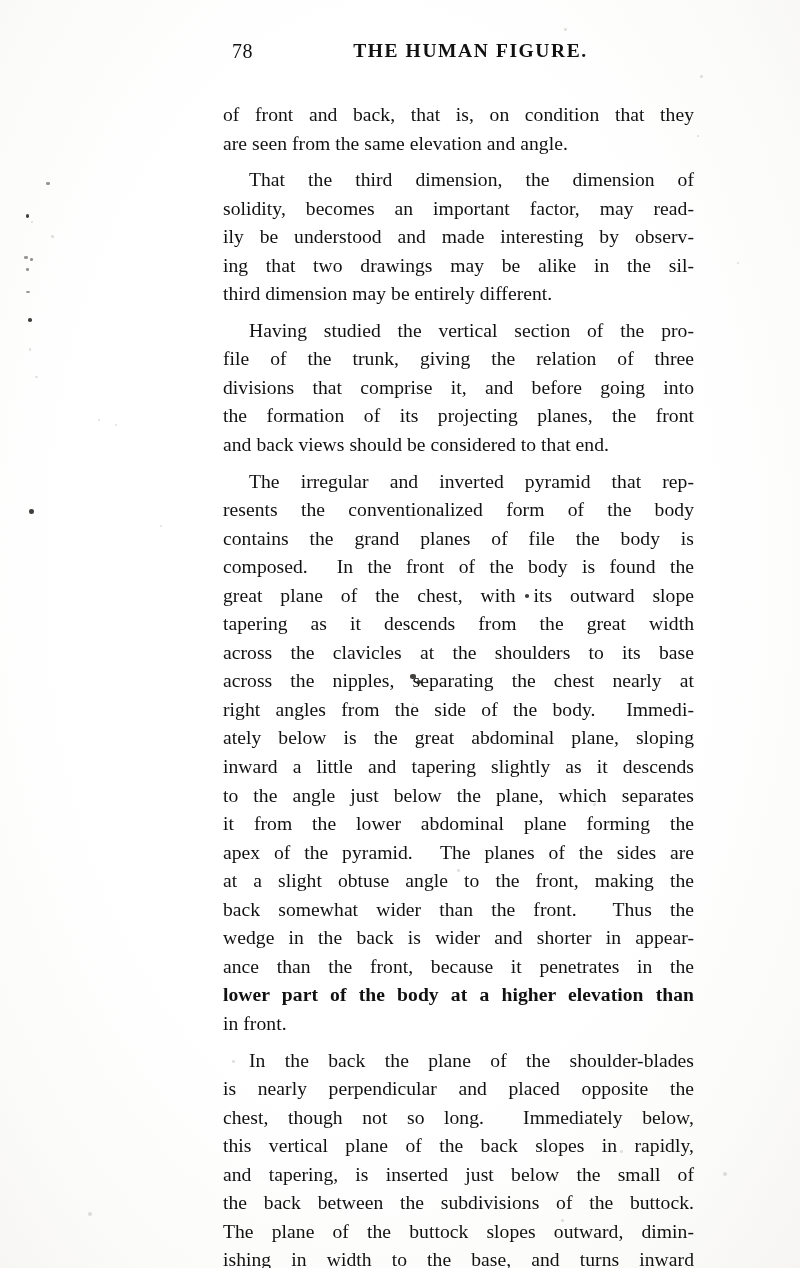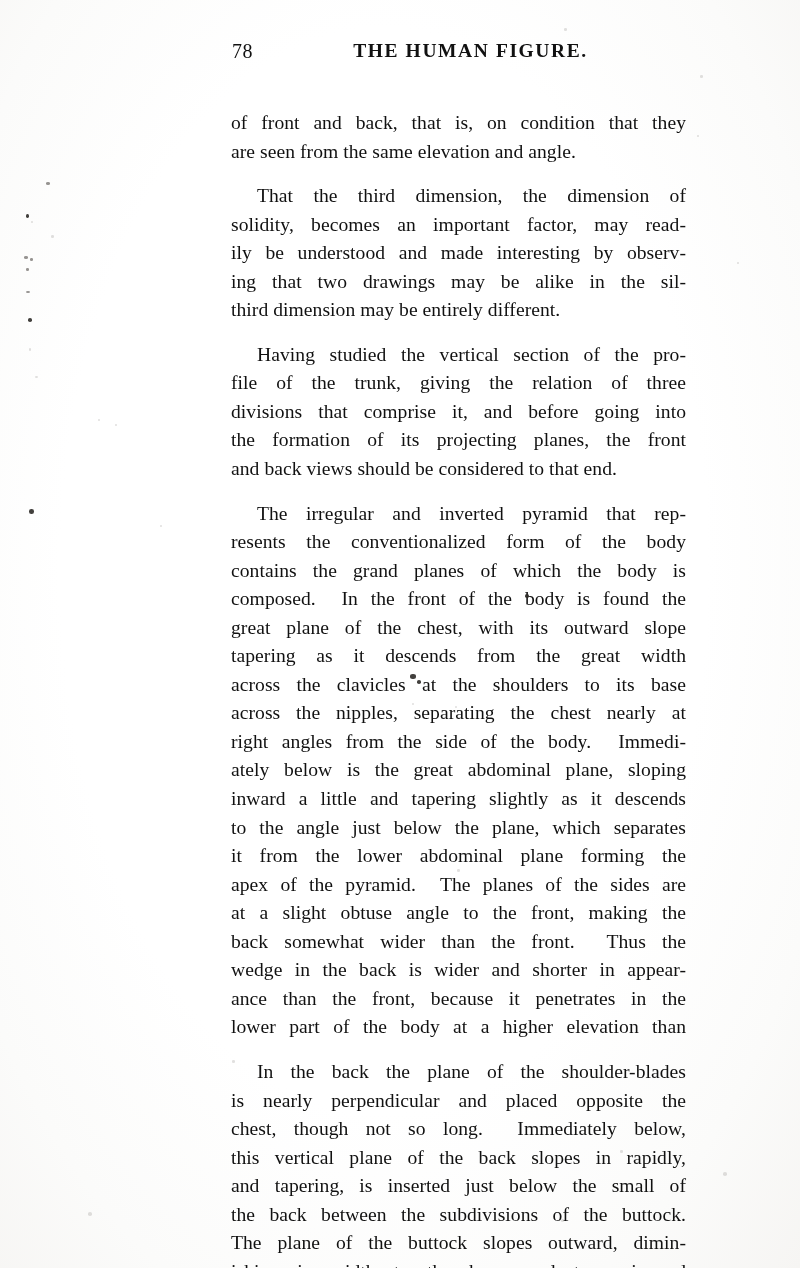--- a/index.html
+++ b/index.html
@@ -60,21 +60,21 @@
   }
 
   .textblock {
     position: absolute;
     left: 215px;
     top: 93px;
     width: 487px;
   }
 
   .para {
-    margin: 16px;
+    margin: 8px;
     font-size: 19.6px;
     line-height: 28.55px;
     text-align: justify;
     text-indent: 0;
     letter-spacing: 0.05px;
     word-spacing: 0.2px;
   }
 
   
   .line {
@@ -130,37 +130,38 @@
       <p class="para">
         <span class="line" style="white-space: pre; word-spacing: 7px; display: block; margin-left: 26px;">Having studied the vertical section of the pro-</span>
         <span class="line" style="white-space: pre; word-spacing: 7px; display: block; margin-left: 0px;">file of the trunk, giving the relation of three</span>
         <span class="line" style="white-space: pre; word-spacing: 7px; display: block; margin-left: 0px;">divisions that comprise it, and before going into</span>
         <span class="line" style="white-space: pre; word-spacing: 7px; display: block; margin-left: 0px;">the formation of its projecting planes, the front</span>
         <span class="line last" style="white-space: pre; word-spacing: 0px; display: block; margin-left: 0px;">and back views should be considered to that end.</span>
       </p>
       <p class="para">
         <span class="line" style="white-space: pre; word-spacing: 7px; display: block; margin-left: 26px;">The irregular and inverted pyramid that rep-</span>
         <span class="line" style="white-space: pre; word-spacing: 7px; display: block; margin-left: 0px;">resents the conventionalized form of the body</span>
-        <span class="line" style="white-space: pre; word-spacing: 7px; display: block; margin-left: 0px;">contains the grand planes of which the body is</span>
+        <span class="line" style="white-space: pre; word-spacing: 7px; display: block; margin-left: 0px;">contains the grand planes of file the body is</span>
         <span class="line" style="white-space: pre; word-spacing: 7px; display: block; margin-left: 0px;">composed.  In the front of the body is found the</span>
         <span class="line" style="white-space: pre; word-spacing: 7px; display: block; margin-left: 0px;">great plane of the chest, with its outward slope</span>
         <span class="line" style="white-space: pre; word-spacing: 7px; display: block; margin-left: 0px;">tapering as it descends from the great width</span>
         <span class="line" style="white-space: pre; word-spacing: 7px; display: block; margin-left: 0px;">across the clavicles at the shoulders to its base</span>
         <span class="line" style="white-space: pre; word-spacing: 7px; display: block; margin-left: 0px;">across the nipples, separating the chest nearly at</span>
         <span class="line" style="white-space: pre; word-spacing: 7px; display: block; margin-left: 0px;">right angles from the side of the body.  Immedi-</span>
         <span class="line" style="white-space: pre; word-spacing: 7px; display: block; margin-left: 0px;">ately below is the great abdominal plane, sloping</span>
         <span class="line" style="white-space: pre; word-spacing: 7px; display: block; margin-left: 0px;">inward a little and tapering slightly as it descends</span>
         <span class="line" style="white-space: pre; word-spacing: 7px; display: block; margin-left: 0px;">to the angle just below the plane, which separates</span>
         <span class="line" style="white-space: pre; word-spacing: 7px; display: block; margin-left: 0px;">it from the lower abdominal plane forming the</span>
         <span class="line" style="white-space: pre; word-spacing: 7px; display: block; margin-left: 0px;">apex of the pyramid.  The planes of the sides are</span>
         <span class="line" style="white-space: pre; word-spacing: 7px; display: block; margin-left: 0px;">at a slight obtuse angle to the front, making the</span>
         <span class="line" style="white-space: pre; word-spacing: 7px; display: block; margin-left: 0px;">back somewhat wider than the front.  Thus the</span>
         <span class="line" style="white-space: pre; word-spacing: 7px; display: block; margin-left: 0px;">wedge in the back is wider and shorter in appear-</span>
         <span class="line" style="white-space: pre; word-spacing: 7px; display: block; margin-left: 0px;">ance than the front, because it penetrates in the</span>
-        <span class="line" style="white-space: pre; word-spacing: 7px; display: block; margin-left: 0px;">lower part of the body at a higher elevation than</span>
+        <span class="line" style="white-space: pre; word-spacing: 7px; display: block; margin-left: 0px; font-weight: bold;">lower part of the body at a higher elevation than</span>
+        <span class="line last" style="white-space: pre; word-spacing: 0px; display: block; margin-left: 0px;">in front.</span>
       </p>
       <p class="para">
         <span class="line" style="white-space: pre; word-spacing: 7px; display: block; margin-left: 26px;">In the back the plane of the shoulder-blades</span>
         <span class="line" style="white-space: pre; word-spacing: 7px; display: block; margin-left: 0px;">is nearly perpendicular and placed opposite the</span>
         <span class="line" style="white-space: pre; word-spacing: 7px; display: block; margin-left: 0px;">chest, though not so long.  Immediately below,</span>
         <span class="line" style="white-space: pre; word-spacing: 7px; display: block; margin-left: 0px;">this vertical plane of the back slopes in rapidly,</span>
         <span class="line" style="white-space: pre; word-spacing: 7px; display: block; margin-left: 0px;">and tapering, is inserted just below the small of</span>
         <span class="line" style="white-space: pre; word-spacing: 7px; display: block; margin-left: 0px;">the back between the subdivisions of the buttock.</span>
         <span class="line" style="white-space: pre; word-spacing: 7px; display: block; margin-left: 0px;">The plane of the buttock slopes outward, dimin-</span>
         <span class="line" style="white-space: pre; word-spacing: 7px; display: block; margin-left: 0px;">ishing in width to the base, and turns inward</span>

